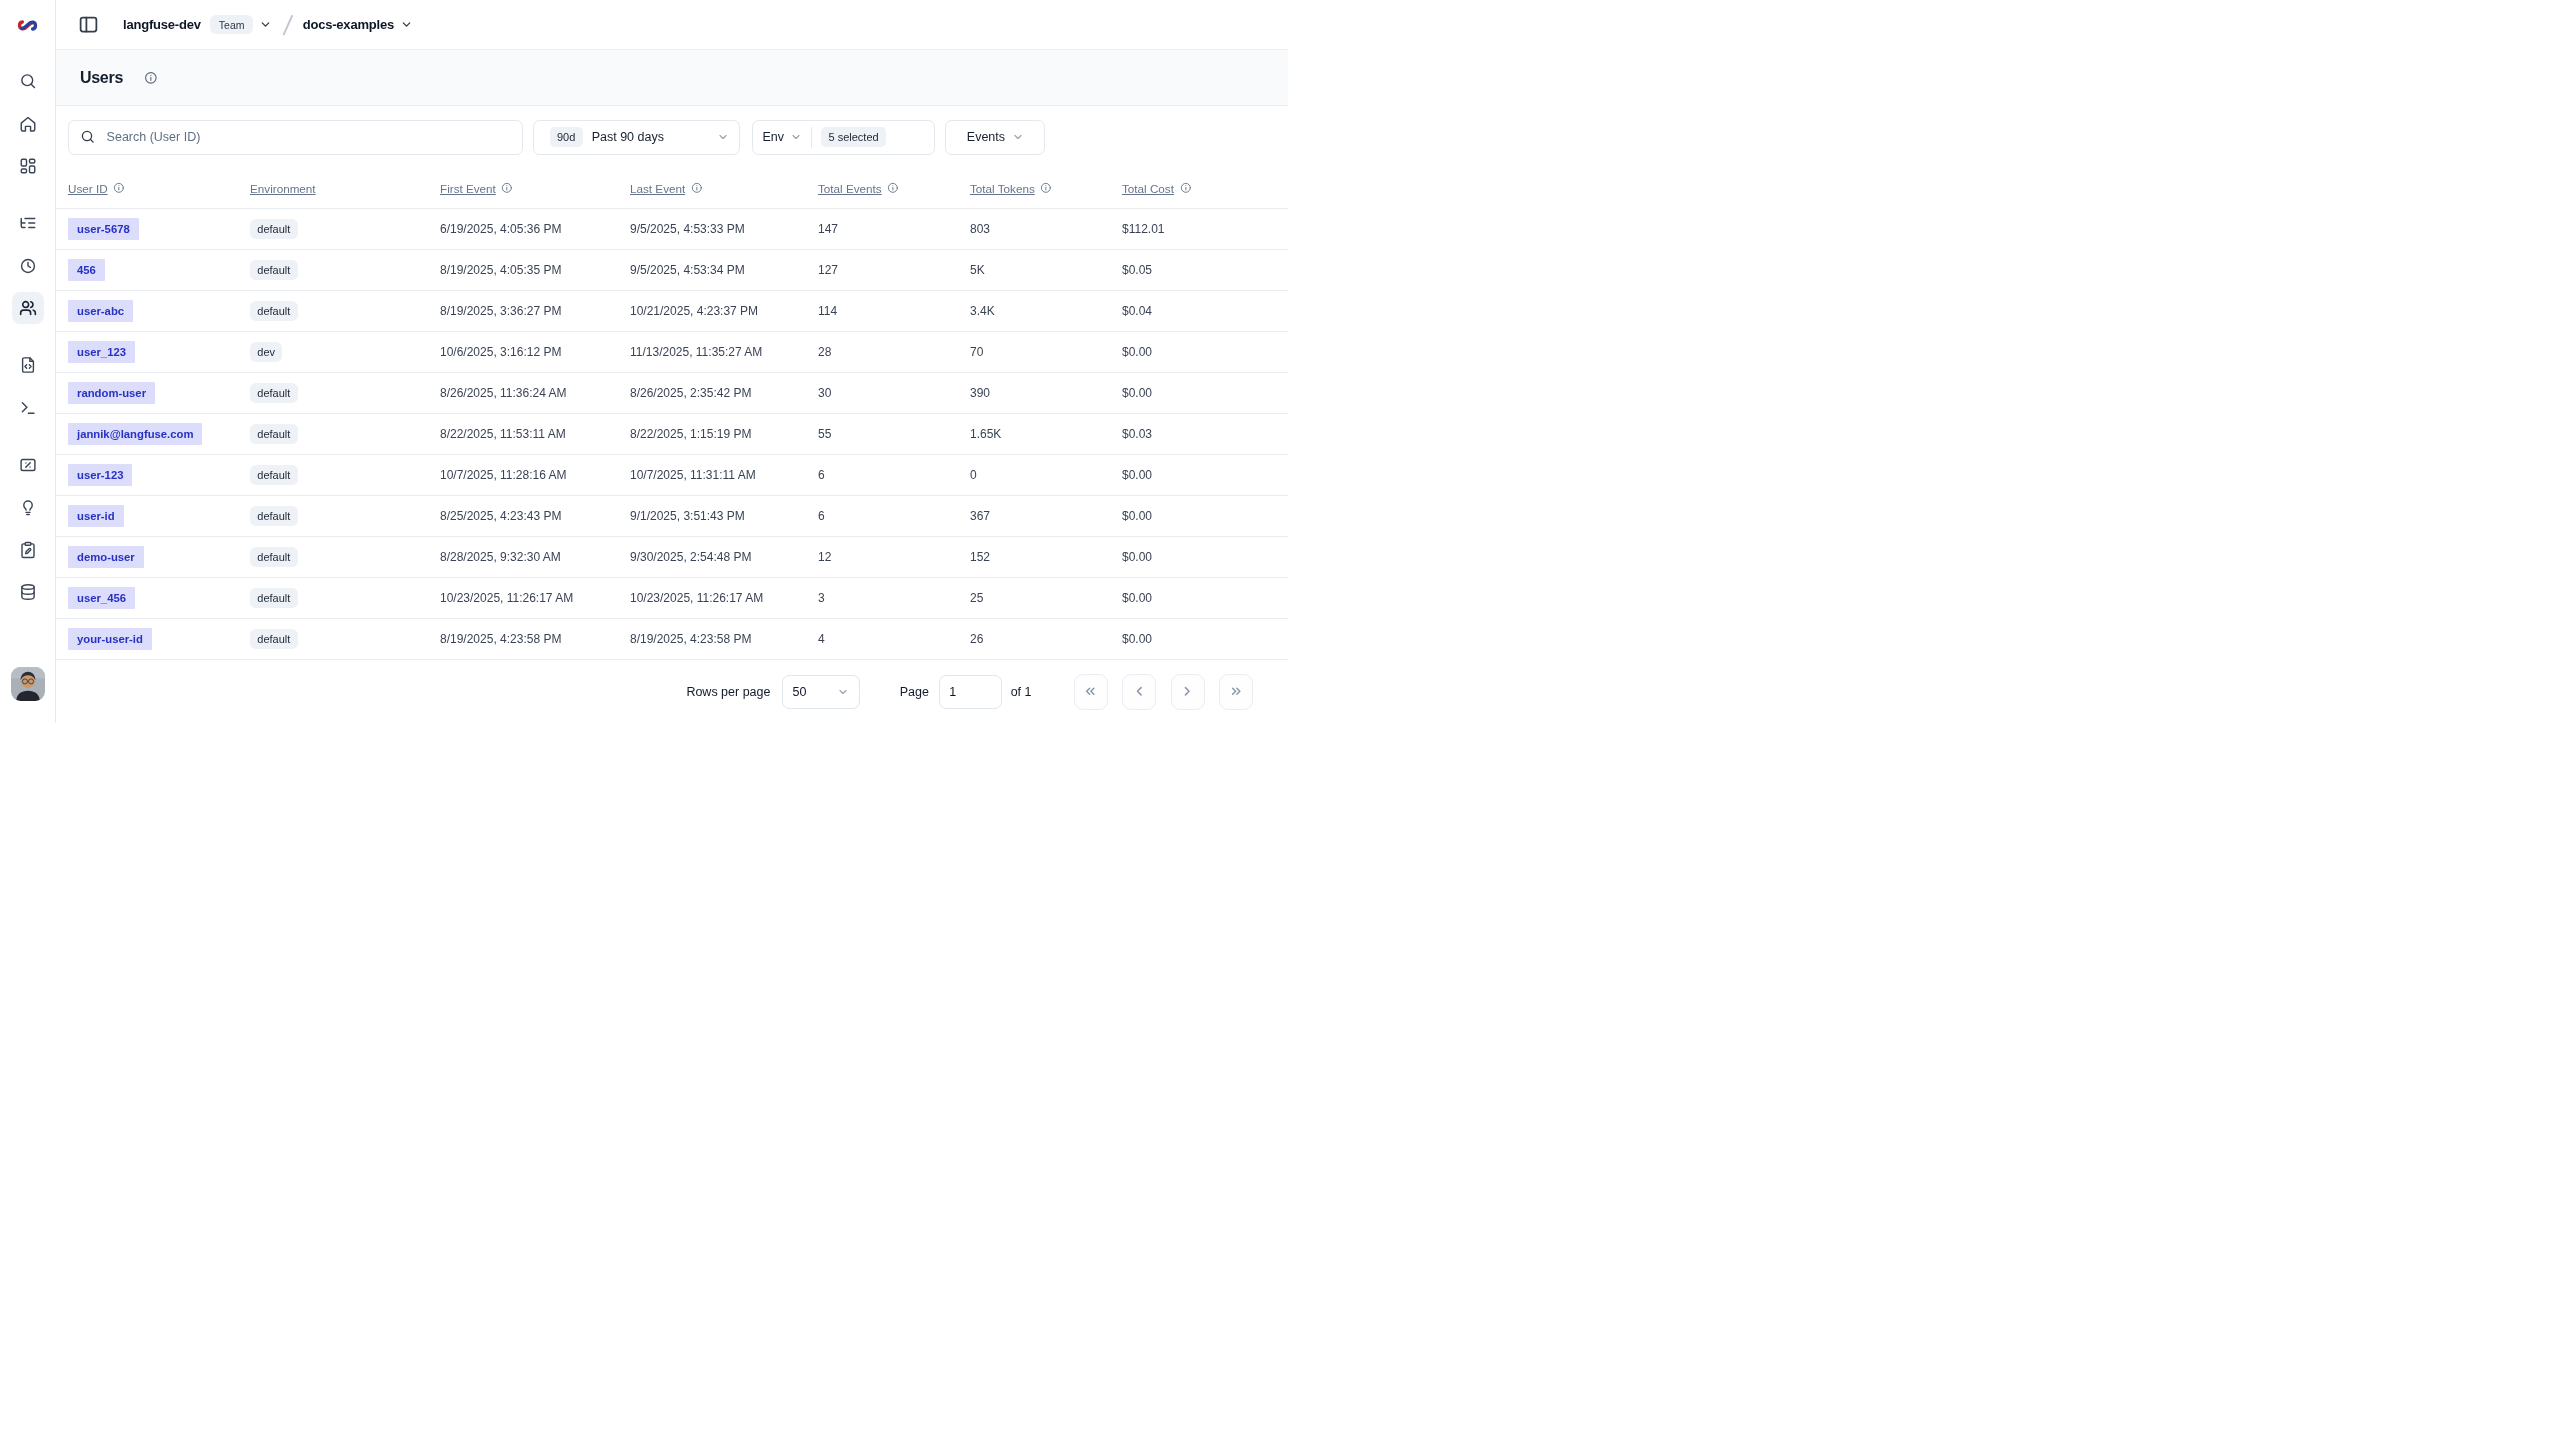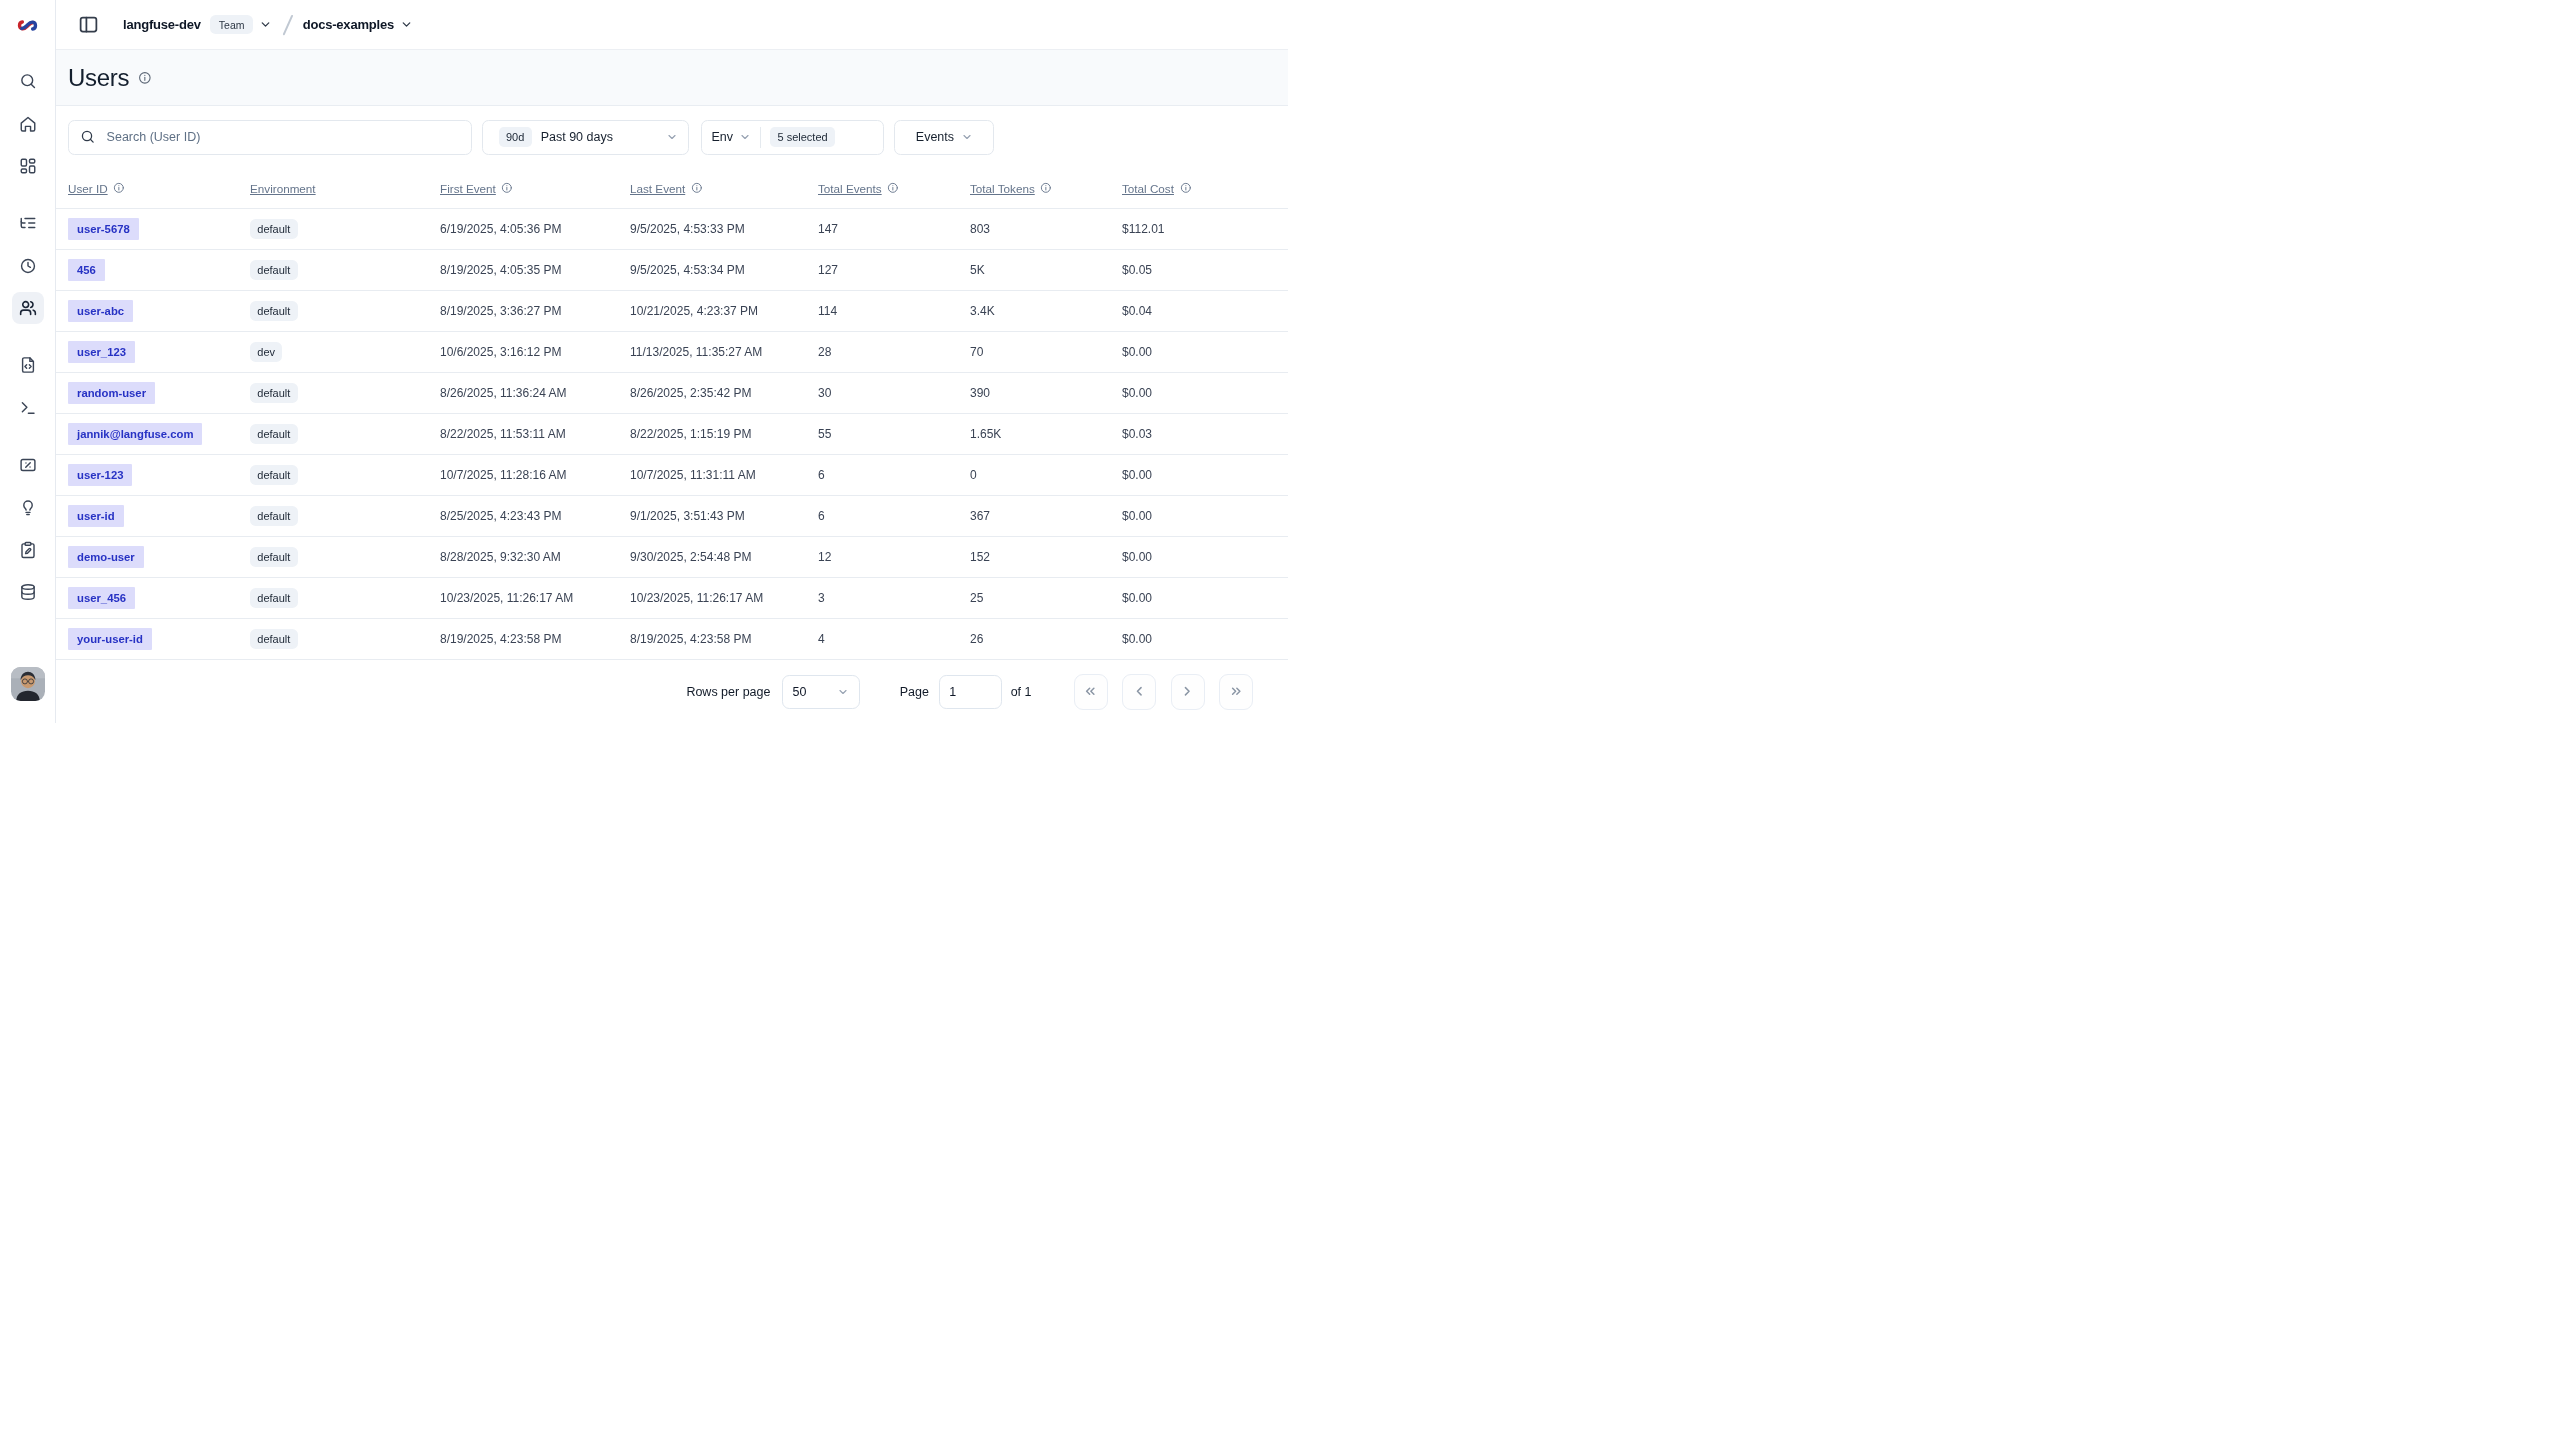--- a/index.html
+++ b/index.html
@@ -43,27 +43,27 @@
   .crumb-name.first{margin-left:24px;}
   .badge-team{background:var(--neutral-badge-bg);border-radius:5.6px;padding:3.2px 9px;
               font-size:10.5px;color:#2c3644;margin-left:9px;}
   .chev-dark{margin-left:5.6px;display:grid;place-items:center;color:#2f3948;cursor:pointer;}
   .chev-dark svg{width:13px;height:13px;}
   .slash{width:1.6px;height:22px;background:#8c9aad;transform:rotate(24deg);
          margin:0 14.5px;border-radius:1.6px;opacity:.55;}
 
   .titleband{height:56px;flex-shrink:0;background:#f8fafc;border-bottom:0.8px solid #e9edf2;
              display:flex;align-items:center;padding-left:12px;}
-  .titleband h1{font-size:24px;font-weight:400;margin:0;color:#141f2e;letter-spacing:-0.3px;}
+  .titleband h1{font-size:16px;font-weight:700;margin:12px;color:#141f2e;letter-spacing:-0.3px;}
   .title-info{color:#5b6675;margin-left:9px;margin-top:3.2px;cursor:pointer;}
   .title-info svg{width:13.7px;height:13.7px;}
 
   
   .toolbar{height:62px;flex-shrink:0;display:flex;align-items:center;padding:0 12px;}
-  .search{width:404px;height:35px;border:0.8px solid #e3e8ee;border-radius:6.5px;display:flex;
+  .search{width:455px;height:35px;border:0.8px solid #e3e8ee;border-radius:6.5px;display:flex;
           align-items:center;padding:0 11.3px;background:#fff;}
   .search>svg{width:15.3px;height:15.3px;color:#2f3a49;flex-shrink:0;}
   .search input{border:none;outline:none;flex:1;margin-left:9px;font-size:12.5px;
                 font-family:inherit;color:#1e293b;background:transparent;}
   .search input::placeholder{color:#5f7085;opacity:1;}
   .ctrl{height:35px;border:0.8px solid #e3e8ee;border-radius:6.5px;background:#fff;display:flex;
         align-items:center;font-family:inherit;cursor:pointer;padding:0 9.7px;}
   .ctrl .chev{width:12px;height:12px;color:#96a1b1;flex-shrink:0;}
   .ctrl-label{font-size:12.5px;color:#16202e;}
   .mini-badge{background:var(--neutral-badge-bg);border-radius:4.8px;padding:4px 7.3px;

